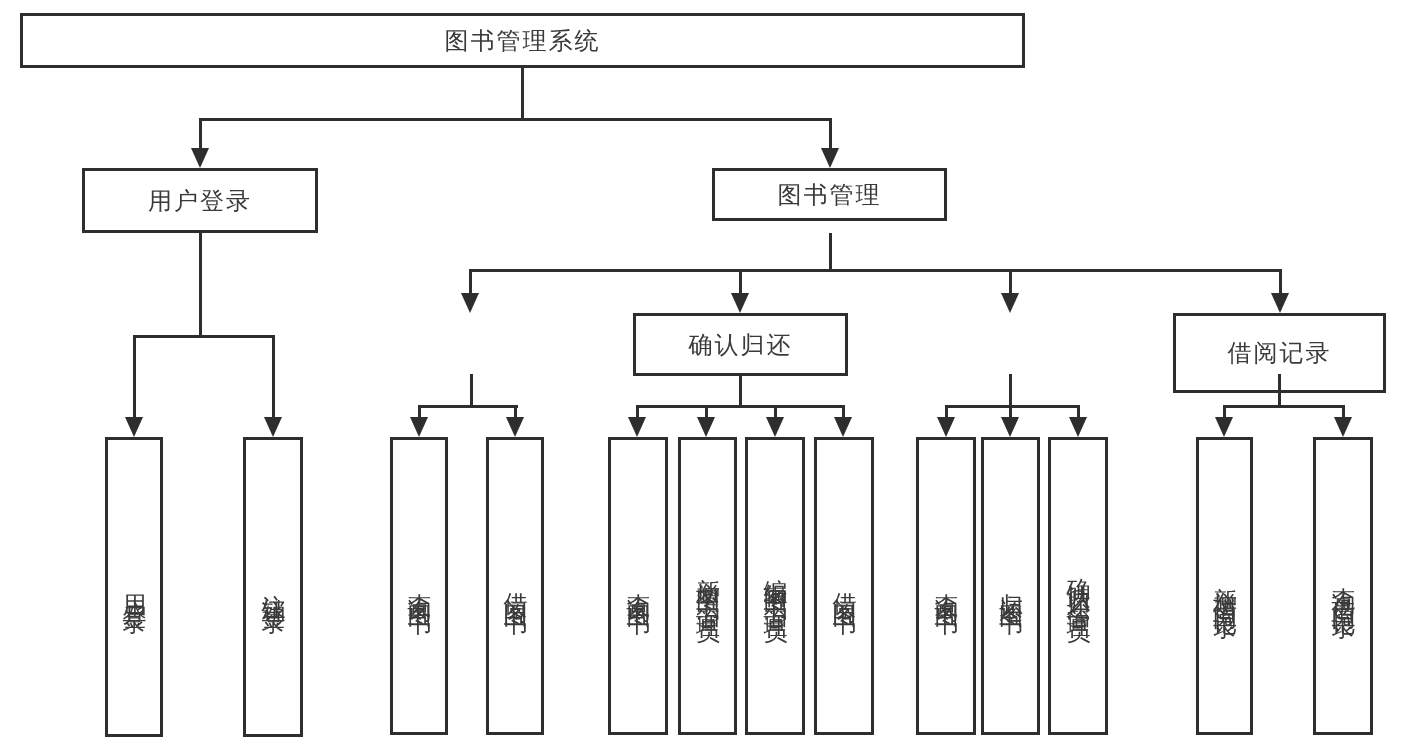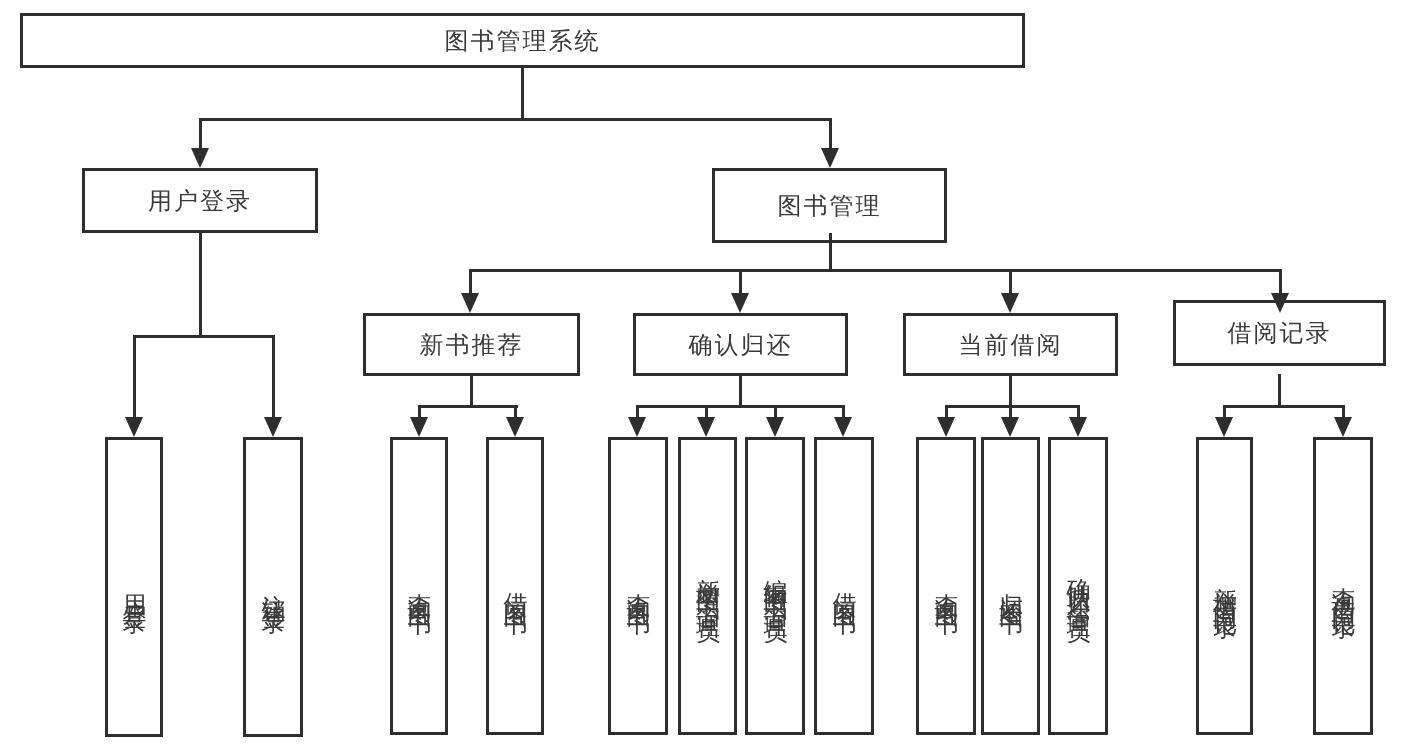--- a/index.html
+++ b/index.html
@@ -65,21 +65,21 @@
   <div class="line" style="left:521px;top:66px;width:3px;height:54px"></div>
   <div class="line" style="left:199px;top:118px;width:633px;height:3px"></div>
   <div class="line" style="left:199px;top:118px;width:3px;height:32px"></div>
   <div class="arrow" style="left:191px;top:148px"></div>
   <div class="line" style="left:829px;top:118px;width:3px;height:32px"></div>
   <div class="arrow" style="left:821px;top:148px"></div>
 
   <div class="node h" style="left:82px;top:168px;width:236px;height:65px">
     <span>用户登录</span>
   </div>
-  <div class="node h" style="left:712px;top:168px;width:235px;height:75px">
+  <div class="node h" style="left:712px;top:168px;width:235px;height:53px">
     <span>图书管理</span>
   </div>
 
   <div class="line" style="left:199px;top:233px;width:3px;height:105px"></div>
   <div class="line" style="left:133px;top:335px;width:142px;height:3px"></div>
   <div class="line" style="left:133px;top:335px;width:3px;height:84px"></div>
   <div class="arrow" style="left:125px;top:417px"></div>
   <div class="line" style="left:272px;top:335px;width:3px;height:84px"></div>
   <div class="arrow" style="left:264px;top:417px"></div>
 
@@ -87,30 +87,24 @@
   <div class="line" style="left:469px;top:269px;width:813px;height:3px"></div>
   <div class="line" style="left:469px;top:269px;width:3px;height:26px"></div>
   <div class="arrow" style="left:461px;top:293px"></div>
   <div class="line" style="left:739px;top:269px;width:3px;height:26px"></div>
   <div class="arrow" style="left:731px;top:293px"></div>
   <div class="line" style="left:1009px;top:269px;width:3px;height:26px"></div>
   <div class="arrow" style="left:1001px;top:293px"></div>
   <div class="line" style="left:1279px;top:269px;width:3px;height:26px"></div>
   <div class="arrow" style="left:1271px;top:293px"></div>
 
-  <div class="node h" style="left:363px;top:313px;width:217px;height:63px">
-    <span>新书推荐</span>
-  </div>
   <div class="node h" style="left:633px;top:313px;width:215px;height:63px">
     <span>确认归还</span>
   </div>
-  <div class="node h" style="left:903px;top:313px;width:215px;height:63px">
-    <span>当前借阅</span>
-  </div>
-  <div class="node h" style="left:1173px;top:300px;width:213px;height:66px">
+  <div class="node h" style="left:1173px;top:313px;width:213px;height:80px">
     <span>借阅记录</span>
   </div>
 
   <div class="line" style="left:470px;top:374px;width:3px;height:34px"></div>
   <div class="line" style="left:418px;top:405px;width:100px;height:3px"></div>
   <div class="line" style="left:418px;top:405px;width:3px;height:14px"></div>
   <div class="arrow" style="left:410px;top:417px"></div>
   <div class="line" style="left:514px;top:405px;width:3px;height:14px"></div>
   <div class="arrow" style="left:506px;top:417px"></div>
 

